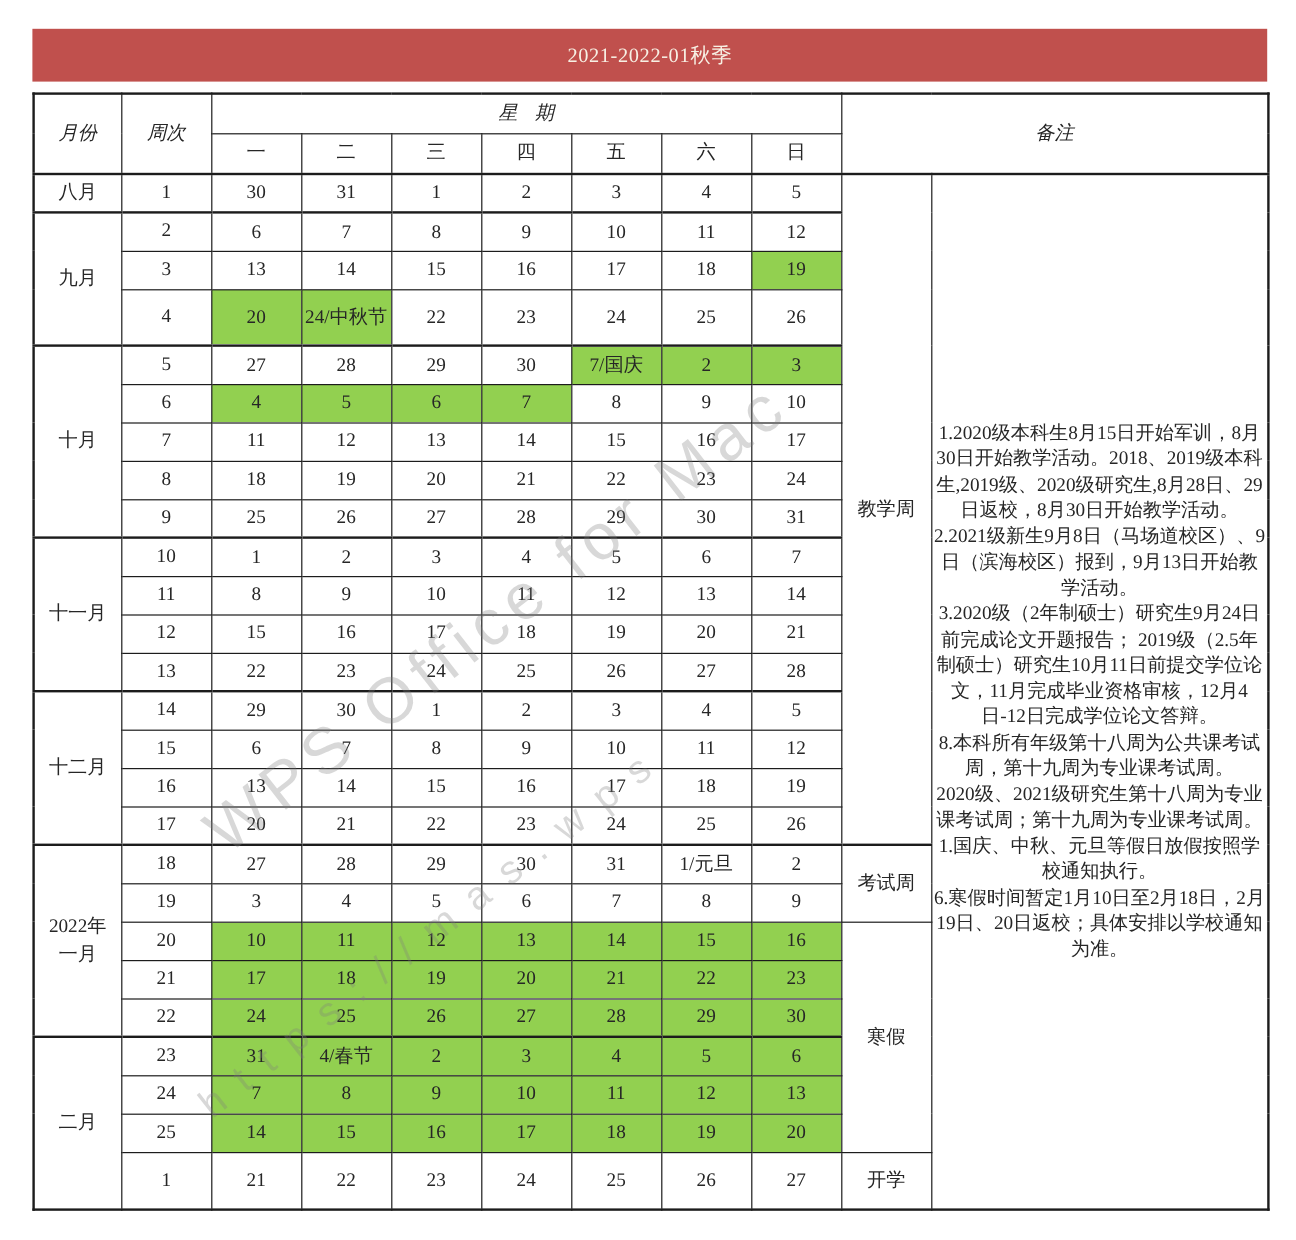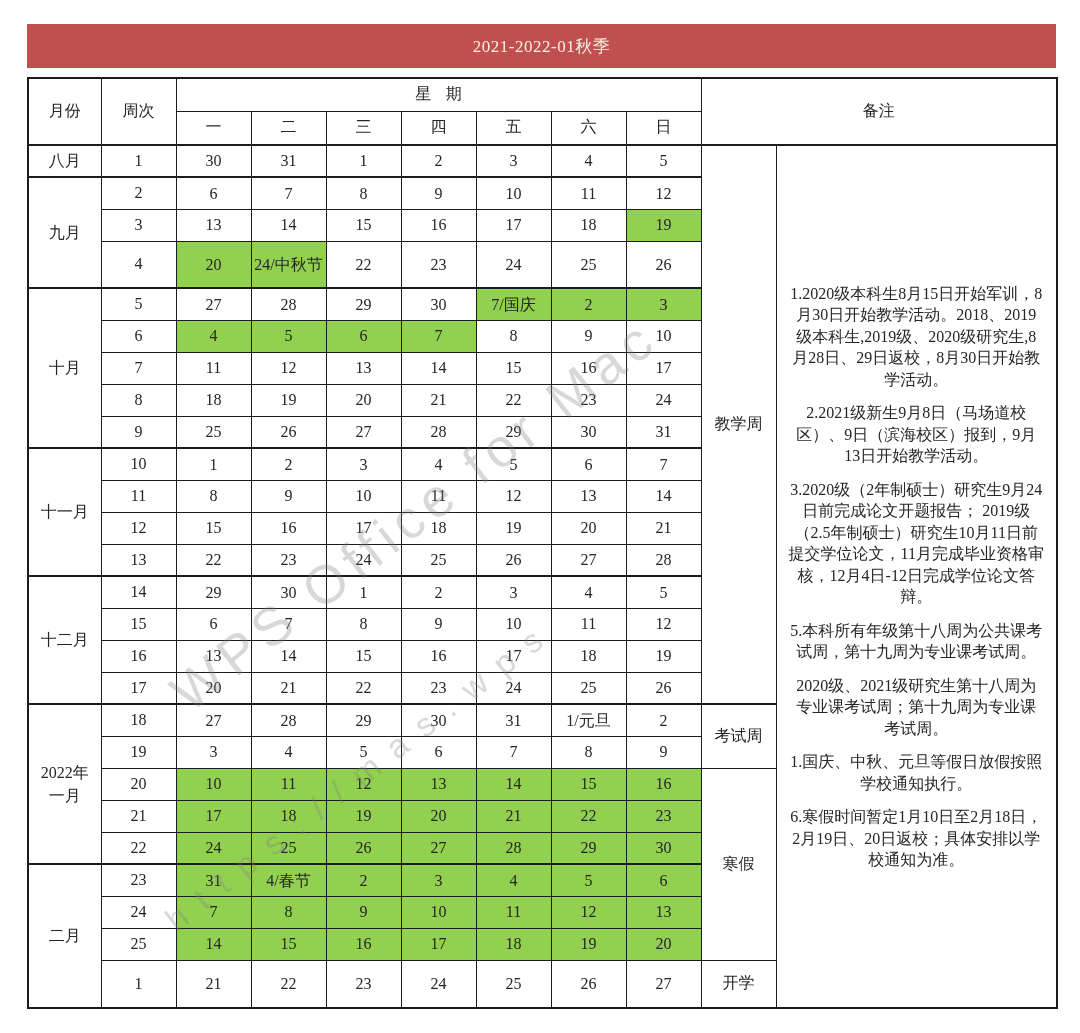--- a/index.html
+++ b/index.html
@@ -33,38 +33,38 @@
     border-collapse:collapse;table-layout:fixed;
     background:transparent;
   }
   table.cal th,table.cal td{
     border:1px solid var(--line);
     text-align:center;vertical-align:middle;
     font-size:16px;font-weight:normal;color:var(--text);
     padding:0;overflow:hidden;
   }
   table.cal{border:2px solid var(--line);}
-  thead tr.top-row th{height:33px;}
+  thead tr.top-row th{height:33px;font-style:italic;}
   thead tr.day-row th{height:34px;}
   thead th{background:#fff;}
   thead tr.day-row{border-bottom:2px solid var(--line);}
   th.weekday-group{letter-spacing:.9em;text-indent:.9em;}
   tbody tr{height:32px;}
   tbody tr.tall{height:47px;}
   tbody tr.last-row{height:48px;}
   tbody tr.month-start td{border-top:2px solid var(--line);}
   td.month-cell{white-space:pre-line;line-height:1.45;}
   td.day-cell.holiday{background:var(--holiday-green);}
   td.day-cell{line-height:1.2;}
   td.notes-cell{
     vertical-align:top;text-align:left;
     padding:7px 8px 6px 9px;
     font-size:14.8px;line-height:21.5px;
   }
-  .note-par{margin:12px;}
+  .note-par{margin:0;}
 
   
   .watermark{
     position:absolute;pointer-events:none;white-space:nowrap;
     color:rgba(125,125,125,0.30);
     font-family:"Liberation Sans","DejaVu Sans",sans-serif;
     transform-origin:left center;z-index:5;
   }
   .wm-1{left:178px;top:668px;font-size:54px;letter-spacing:7px;transform:rotate(-38deg);}
   .wm-2{left:170px;top:905px;font-size:33px;letter-spacing:17px;transform:rotate(-38deg);}
@@ -118,21 +118,21 @@
           <td class="day-cell">1</td>
           <td class="day-cell">2</td>
           <td class="day-cell">3</td>
           <td class="day-cell">4</td>
           <td class="day-cell">5</td>
           <td rowspan="17" class="phase-cell">教学周</td>
           <td rowspan="26" class="notes-cell">
             <div class="note-par">1.2020级本科生8月15日开始军训，8月30日开始教学活动。2018、2019级本科生,2019级、2020级研究生,8月28日、29日返校，8月30日开始教学活动。</div>
             <div class="note-par">2.2021级新生9月8日（马场道校区）、9日（滨海校区）报到，9月13日开始教学活动。</div>
             <div class="note-par">3.2020级（2年制硕士）研究生9月24日前完成论文开题报告； 2019级（2.5年制硕士）研究生10月11日前提交学位论文，11月完成毕业资格审核，12月4日-12日完成学位论文答辩。</div>
-            <div class="note-par">5.本科所有年级第十八周为公共课考试周，第十九周为专业课考试周。</div>
+            <div class="note-par">8.本科所有年级第十八周为公共课考试周，第十九周为专业课考试周。</div>
             <div class="note-par">2020级、2021级研究生第十八周为专业课考试周；第十九周为专业课考试周。</div>
             <div class="note-par">1.国庆、中秋、元旦等假日放假按照学校通知执行。</div>
             <div class="note-par">6.寒假时间暂定1月10日至2月18日，2月19日、20日返校；具体安排以学校通知为准。</div>
           </td>
         </tr>
         <tr class="month-start">
           <td rowspan="3" class="month-cell">九月</td>
           <td class="week-cell">2</td>
           <td class="day-cell">6</td>
           <td class="day-cell">7</td>

